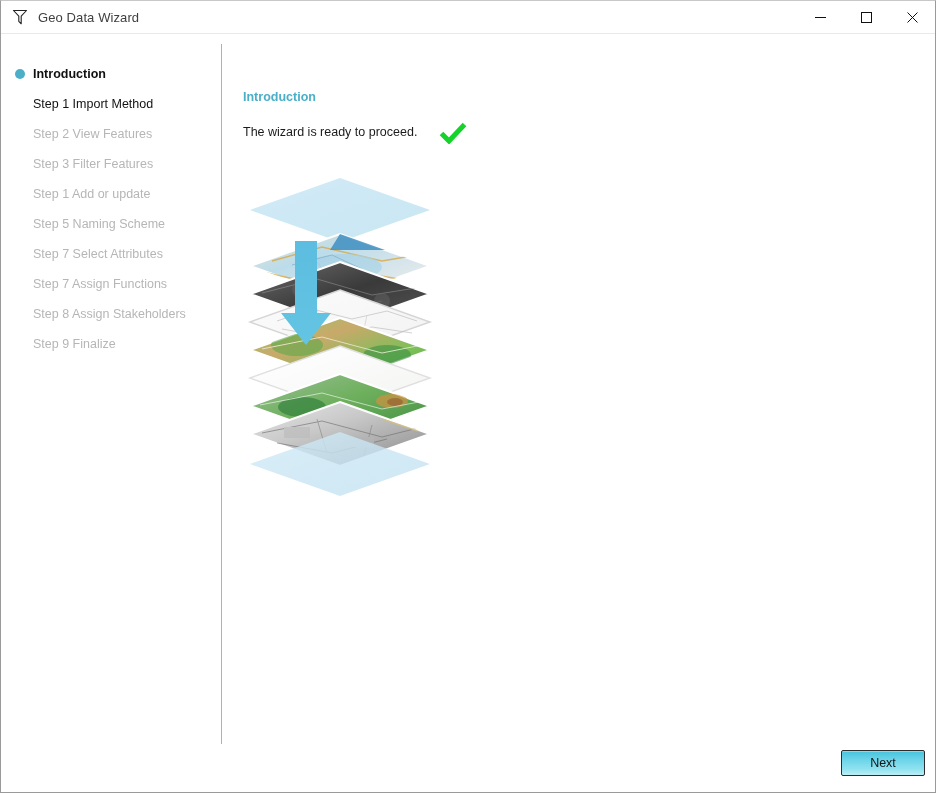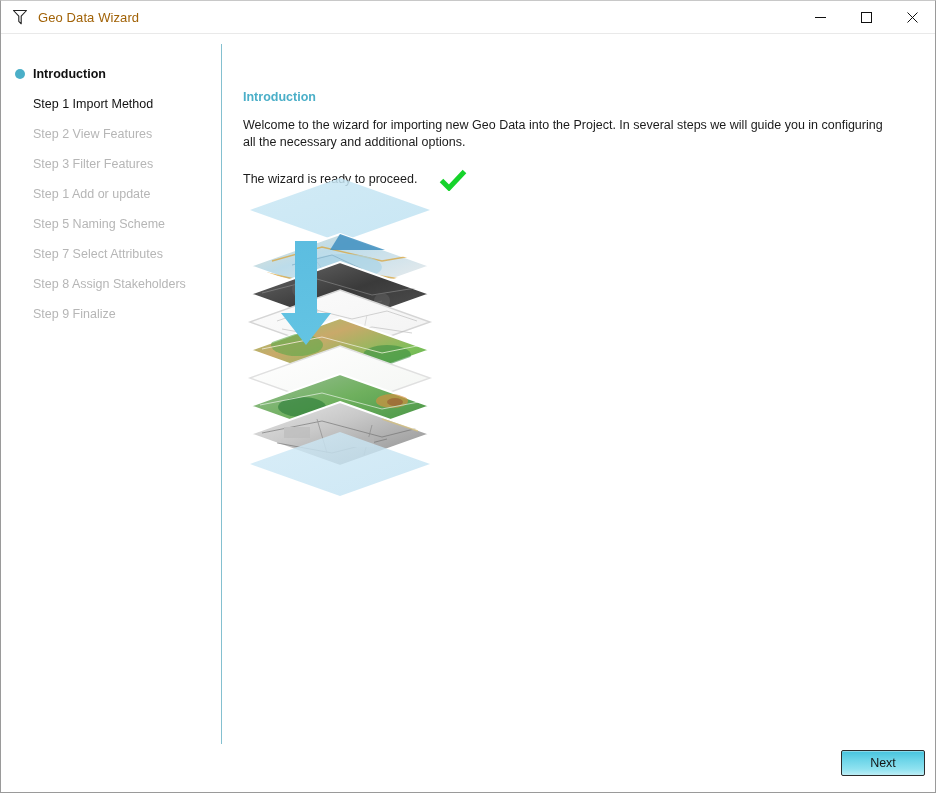--- a/index.html
+++ b/index.html
@@ -38,21 +38,21 @@
   .title-icon {
     width: 20px;
     height: 20px;
     margin-left: 9px;
     margin-right: 8px;
     flex: 0 0 auto;
     display: block;
   }
   .title-text {
     font-size: 13px;
-    color: #a16207;
+    color: #404040;
     letter-spacing: 0.1px;
     white-space: nowrap;
   }
   .win-controls {
     position: absolute;
     right: 0;
     top: 0;
     height: 32px;
     display: flex;
   }
@@ -252,36 +252,39 @@
       <div class="step disabled">
         <span class="bullet hidden"></span>
         <span class="step-label">Step 5 Naming Scheme</span>
       </div>
 
       <div class="step disabled">
         <span class="bullet hidden"></span>
         <span class="step-label">Step 7 Select Attributes</span>
       </div>
 
+      <div class="step disabled">
+        <span class="bullet hidden"></span>
+        <span class="step-label">Step 7 Assign Functions</span>
+      </div>
 
       <div class="step disabled">
         <span class="bullet hidden"></span>
         <span class="step-label">Step 8 Assign Stakeholders</span>
       </div>
 
       <div class="step disabled">
         <span class="bullet hidden"></span>
         <span class="step-label">Step 9 Finalize</span>
       </div>
     </div>
 
     <div class="main">
       <div class="main-inner">
         <p class="main-heading">Introduction</p>
-        <p class="main-para">Welcome to the wizard for importing new Geo Data into the Project. In several steps we will guide you in configuring all the necessary and additional options.</p>
 
         <div class="ready-row">
           <span class="ready-text">The wizard is ready to proceed.</span>
           <svg class="check-icon" width="28" height="22" viewBox="0 0 28 22">
             <path d="M2.5 11.5 L10 19 L25.5 2.5" fill="none" stroke="#16d32b" stroke-width="5" stroke-linecap="butt" stroke-linejoin="miter"></path>
           </svg>
         </div>
       </div>
 
       <div class="illustration">

